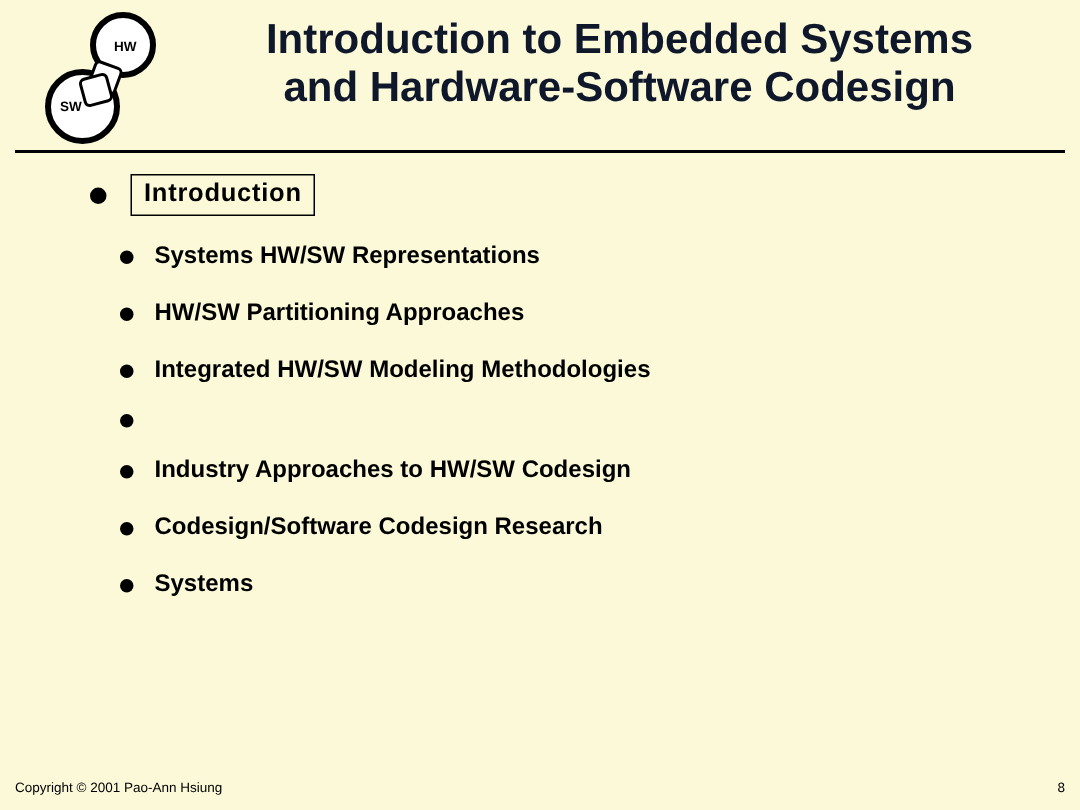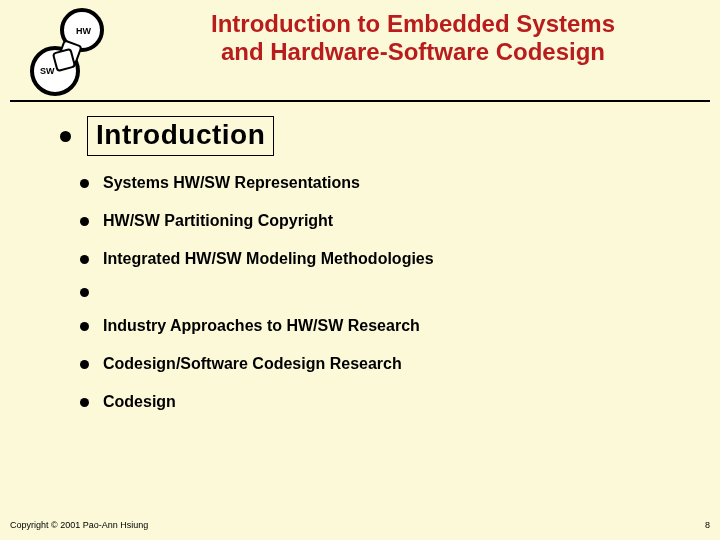--- a/index.html
+++ b/index.html
@@ -17,24 +17,24 @@
     align-items: flex-start;
     padding: 6px 10px 0 6px;
     margin-left: 20px;
   }
   .title-block {
     flex: 1;
     text-align: center;
   }
   .title-block h1 {
     margin: 4px 0 0 0;
-    font-size: 24px;
+    font-size: 28px;
     font-weight: bold;
     line-height: 1.15;
-    color: #b91c1c;
+    color: #0f172a;
   }
   .rule {
     border: none;
     border-top: 2px solid #000;
     margin: 4px 10px 14px 10px;
   }
   .content {
     padding: 0 40px 0 60px;
   }
   .row {
@@ -54,21 +54,21 @@
     font-size: 16px;
     font-weight: bold;
     color: #000;
   }
   .highlight-row .dot {
     width: 11px;
     height: 11px;
     margin-right: 16px;
   }
   .highlight-row .item-label {
-    font-size: 28px;
+    font-size: 17px;
     letter-spacing: 0.5px;
   }
   .highlight-box {
     display: inline-block;
     padding: 2px 8px 4px 8px;
     border: 1px solid #000;
     background: #fbf9d8;
     position: relative;
   }
   .highlight-box::after {
@@ -174,40 +174,40 @@
     </span>
   </div>
 
   <div class="sub-list">
     <div class="row">
       <span class="dot"></span>
       <span class="item-label">Systems HW/SW Representations</span>
     </div>
     <div class="row">
       <span class="dot"></span>
-      <span class="item-label">HW/SW Partitioning Copyright</span>
+      <span class="item-label">HW/SW Partitioning Approaches</span>
     </div>
     <div class="row">
       <span class="dot"></span>
       <span class="item-label">Integrated HW/SW Modeling Methodologies</span>
     </div>
     <div class="row">
       <span class="dot"></span>
     </div>
     <div class="row">
       <span class="dot"></span>
-      <span class="item-label">Industry Approaches to HW/SW Research</span>
+      <span class="item-label">Industry Approaches to HW/SW Codesign</span>
     </div>
     <div class="row">
       <span class="dot"></span>
       <span class="item-label">Codesign/Software Codesign Research</span>
     </div>
     <div class="row">
       <span class="dot"></span>
-      <span class="item-label">Codesign</span>
+      <span class="item-label">Systems</span>
     </div>
   </div>
 
 </div>
 
 <div class="footer">
   <span>Copyright © 2001 Pao-Ann Hsiung</span>
   <span>8</span>
 </div>
 

